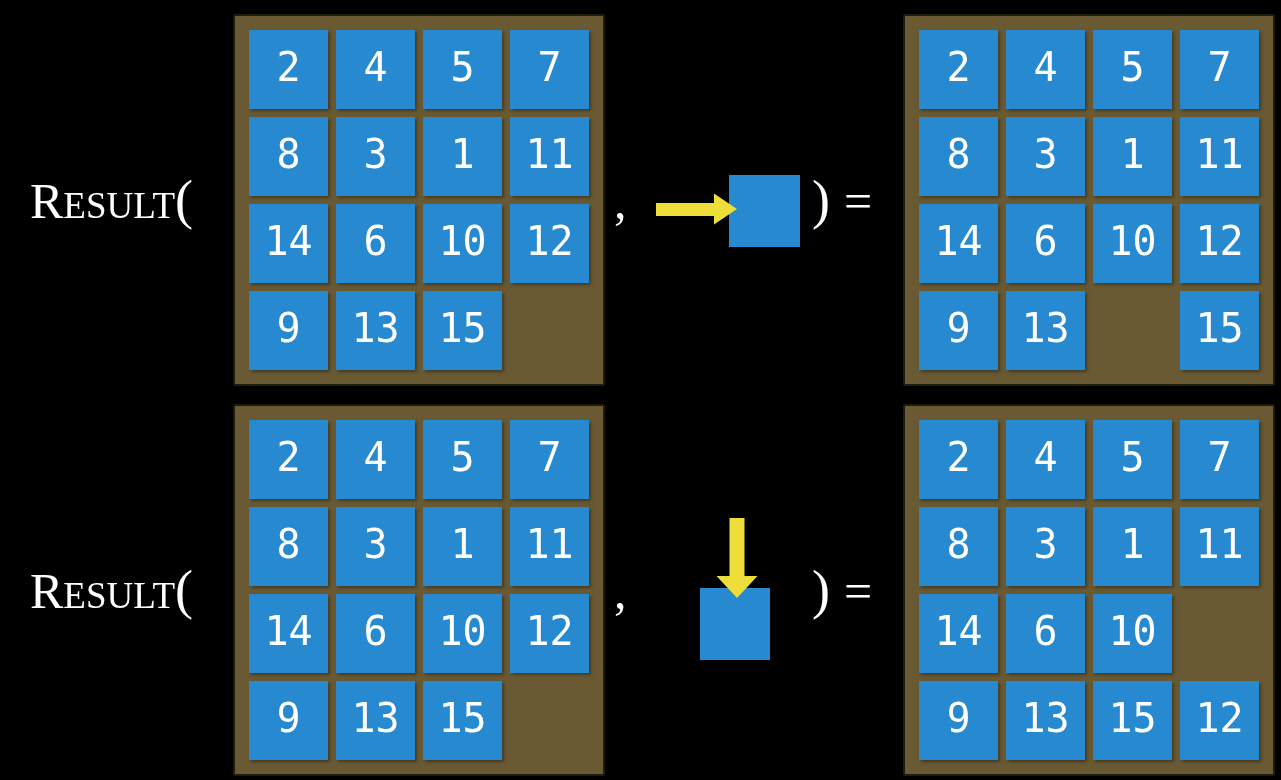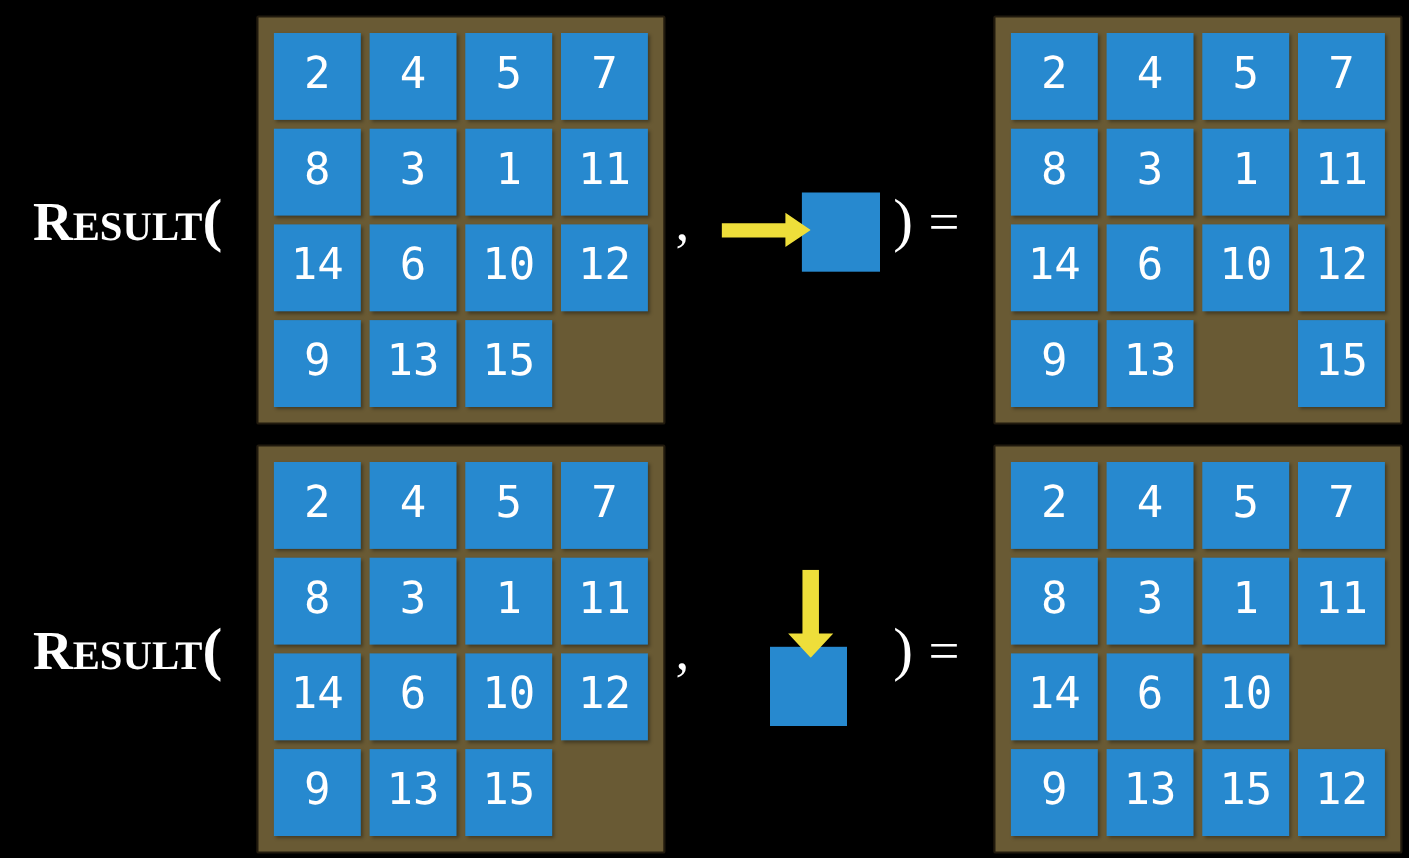--- a/index.html
+++ b/index.html
@@ -15,21 +15,21 @@
   html,body{width:1281px;height:780px;overflow:hidden;}
   body{background:var(--bg);font-family:"Liberation Serif", serif;color:var(--text);}
   .stage{position:relative;width:1281px;height:780px;background:var(--bg);}
   .eq-row{position:absolute;left:0;width:1281px;height:390px;}
   .eq-row.r1{top:0;}
   .eq-row.r2{top:390px;}
 
   
   .result-label{
     position:absolute;left:30px;top:175px;
-    line-height:50px;font-size:50px;white-space:nowrap;font-weight:bold;
+    line-height:50px;font-size:50px;white-space:nowrap;
   }
   .result-label .cap{font-size:50px;}
   .result-label .smallcaps{font-size:37px;}
   .result-label .paren{font-size:54px;}
 
   .comma{
     position:absolute;left:614px;top:176px;
     font-size:50px;line-height:50px;
   }
   .close-group{

